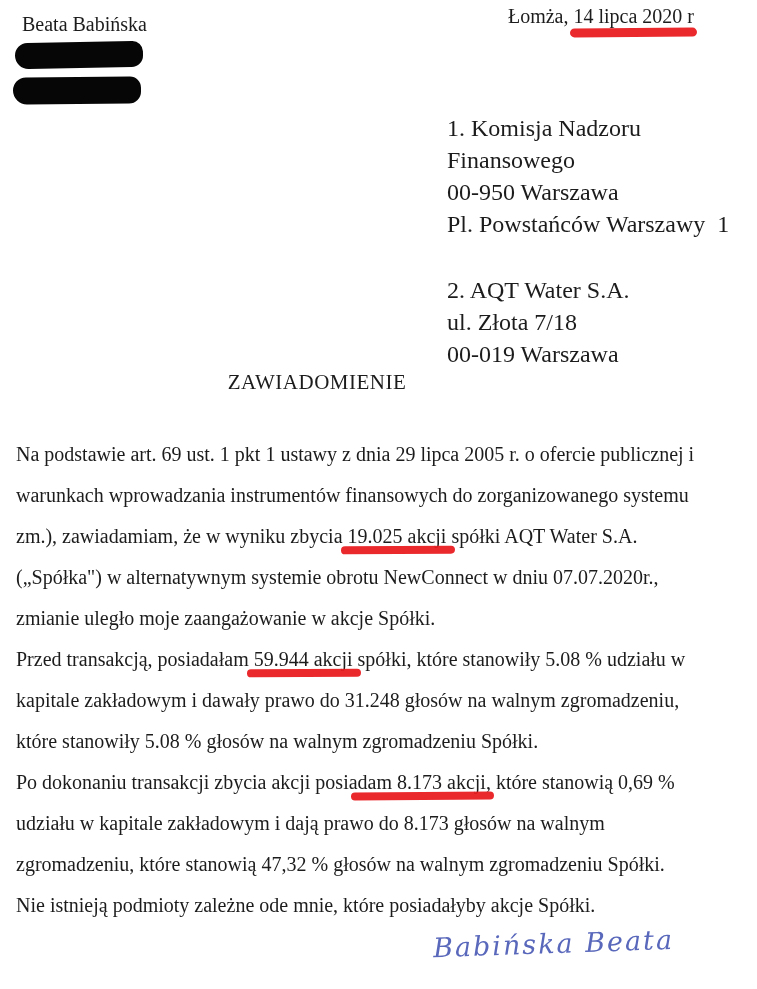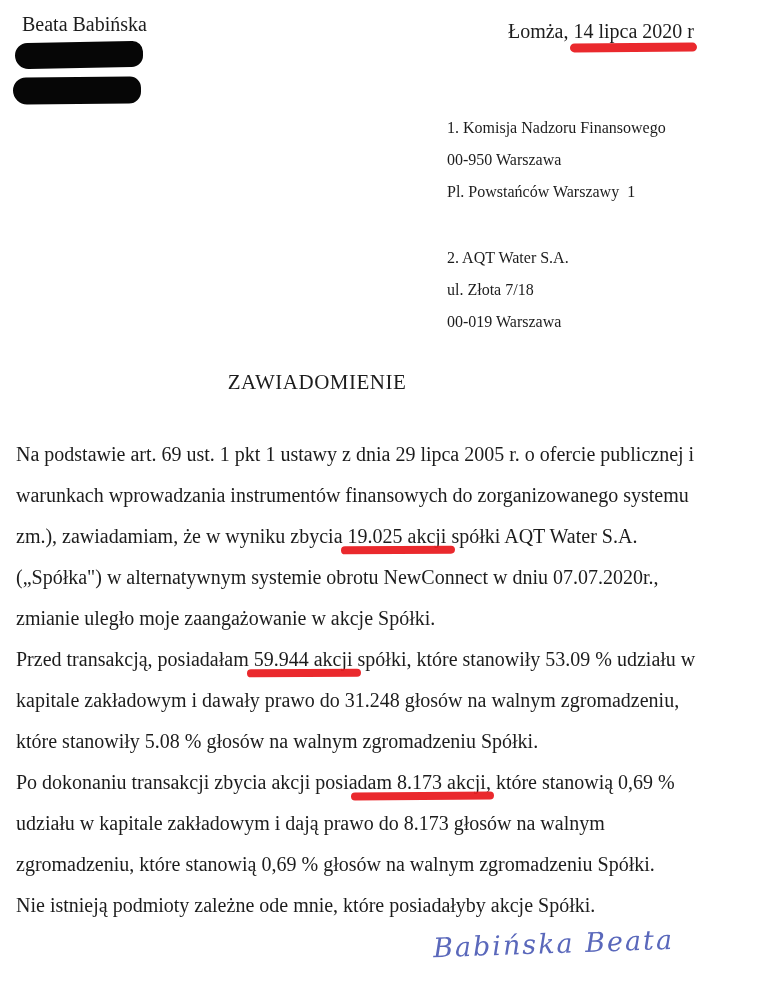--- a/index.html
+++ b/index.html
@@ -24,39 +24,39 @@
   }
   
   .sender-name{
     position:absolute;
     left:22px; top:12px;
     font-size:20px; line-height:24px;
     white-space:nowrap;
   }
   .place-date{
     position:absolute;
-    right:63px; top:19px;
+    right:63px; top:4px;
     font-size:20px; line-height:24px;
     white-space:nowrap;
   }
   .redaction{
     position:absolute;
     background:#060606;
     border-radius:13px 11px 12px 14px;
   }
   .redaction.r1{ left:15px; top:42px;  width:128px; height:26px; transform:rotate(-1.1deg); }
   .redaction.r2{ left:13px; top:77px;  width:128px; height:27px; transform:rotate(-0.5deg); }
   
   .recipients{
     position:absolute;
     left:447px; top:112px;
   }
   .recipient-block{ margin-bottom:34px; }
   .addr-line{
-    font-size:16px; line-height:32px;
+    font-size:24px; line-height:32px;
     white-space:pre-wrap;
   }
   
   .doc-title{
     position:absolute;
     left:0; top:369px; width:634px;
     text-align:center;
     font-size:21px; line-height:26px;
     letter-spacing:0.5px;
     white-space:nowrap;
@@ -130,28 +130,28 @@
 
   <div class="body-text">
       <div class="para">
         <div class="line"><span>Na podstawie art. 69 ust. 1 pkt 1 ustawy z dnia 29 lipca 2005 r. o ofercie publicznej i</span></div>
         <div class="line"><span>warunkach wprowadzania instrumentów finansowych do zorganizowanego systemu</span></div>
         <div class="line"><span>zm.), zawiadamiam, że w wyniku zbycia </span><span class="mark">19.025 akcji</span><span> spółki AQT Water S.A.</span></div>
         <div class="line"><span>(„Spółka") w alternatywnym systemie obrotu NewConnect w dniu 07.07.2020r.,</span></div>
         <div class="line"><span>zmianie uległo moje zaangażowanie w akcje Spółki.</span></div>
       </div>
       <div class="para">
-        <div class="line"><span>Przed transakcją, posiadałam </span><span class="mark">59.944 akcji</span><span> spółki, które stanowiły 53.09 % udziału w</span></div>
+        <div class="line"><span>Przed transakcją, posiadałam </span><span class="mark">59.944 akcji</span><span> spółki, które stanowiły 5.08 % udziału w</span></div>
         <div class="line"><span>kapitale zakładowym i dawały prawo do 31.248 głosów na walnym zgromadzeniu,</span></div>
         <div class="line"><span>które stanowiły 5.08 % głosów na walnym zgromadzeniu Spółki.</span></div>
       </div>
       <div class="para">
         <div class="line"><span>Po dokonaniu transakcji zbycia akcji posia</span><span class="mark">dam 8.173 akcji</span><span>, które stanowią 0,69 %</span></div>
         <div class="line"><span>udziału w kapitale zakładowym i dają prawo do 8.173 głosów na walnym</span></div>
-        <div class="line"><span>zgromadzeniu, które stanowią 0,69 % głosów na walnym zgromadzeniu Spółki.</span></div>
+        <div class="line"><span>zgromadzeniu, które stanowią 47,32 % głosów na walnym zgromadzeniu Spółki.</span></div>
       </div>
       <div class="para">
         <div class="line"><span>Nie istnieją podmioty zależne ode mnie, które posiadałyby akcje Spółki.</span></div>
       </div>
     </div>
 
   <div class="signature">Babińska Beata</div>
 
 </div>
 

